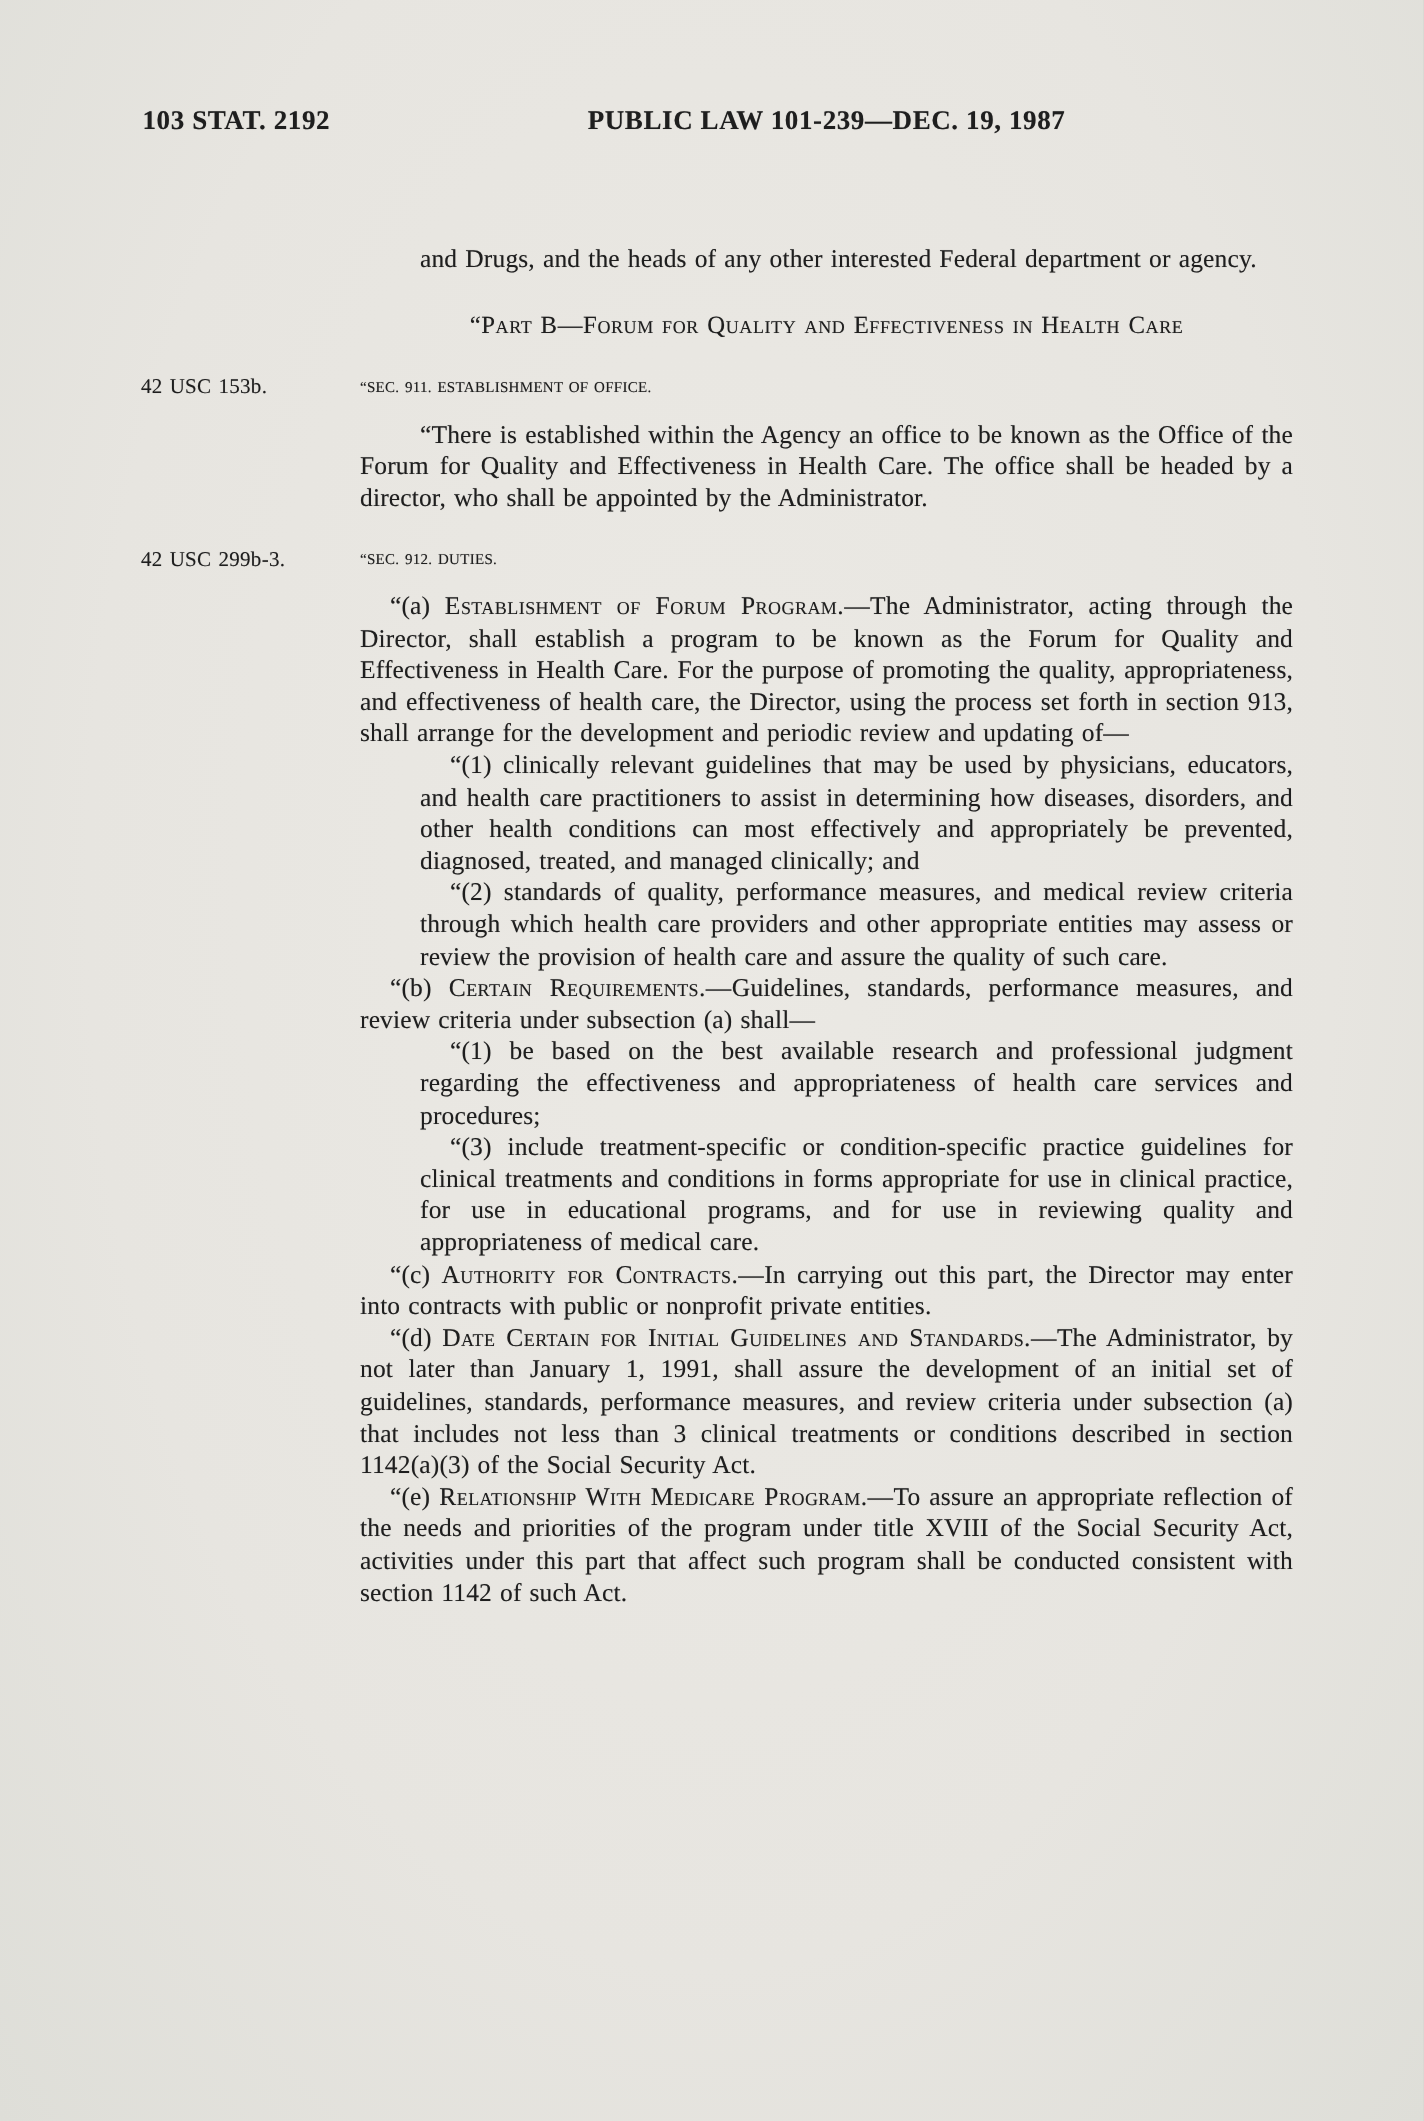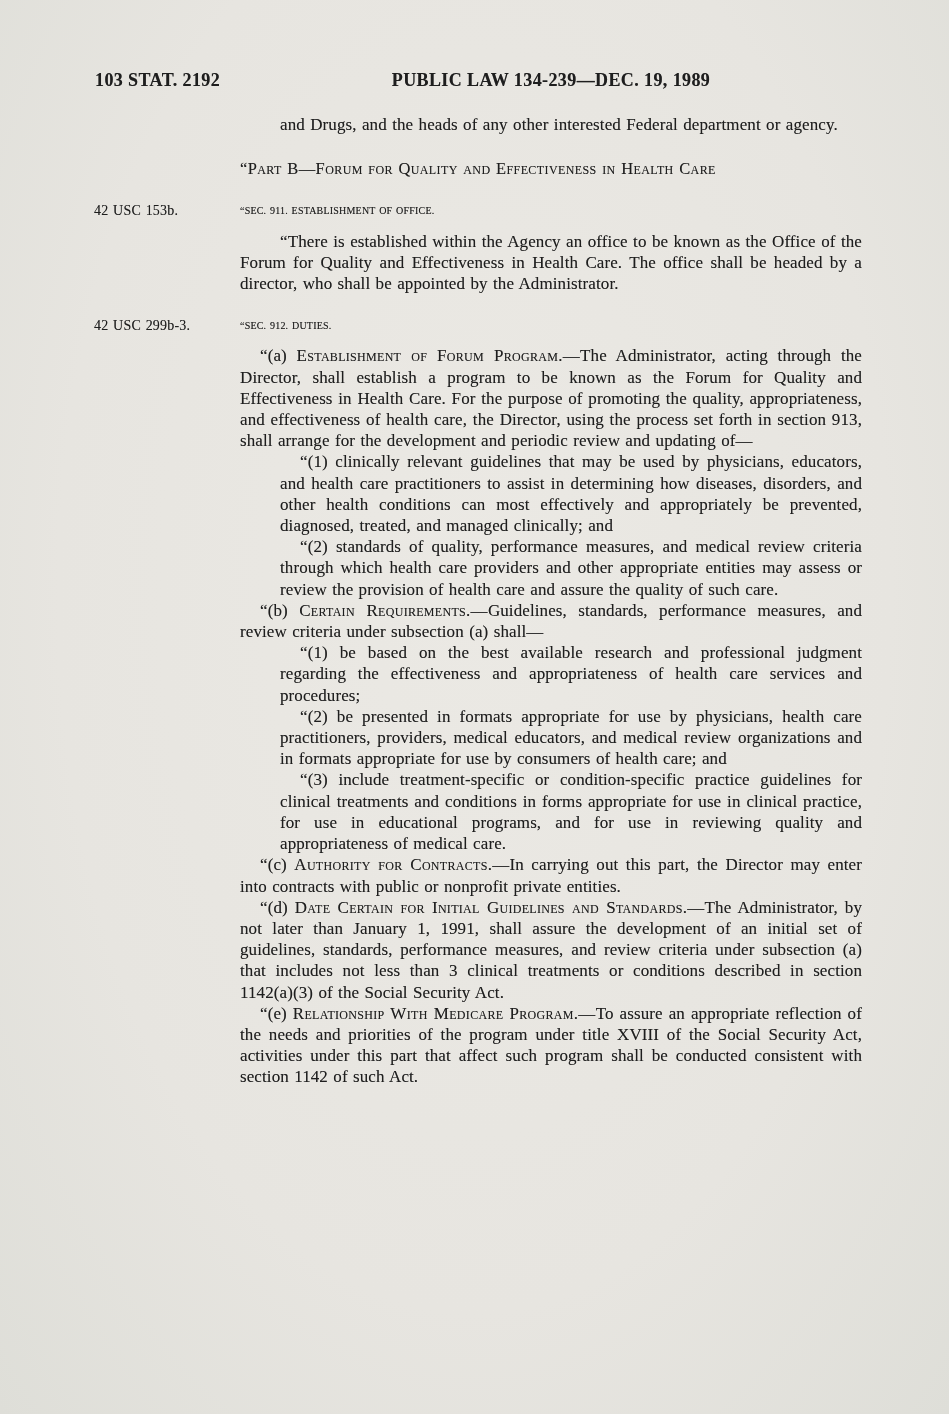--- a/index.html
+++ b/index.html
@@ -32,24 +32,24 @@
   }
   .column {
     position: absolute; left: 240px; top: 114px; width: 622px;
     font-size: 17px; line-height: 21.2px;
     word-spacing: 1px; letter-spacing: 0.1px;
   }
   .para {
     text-align: justify;
     text-shadow: 0 0 0.5px rgba(25,25,25,0.4);
   }
-  .intro { margin-left: 40px; }
+  .intro { margin-left: 40px; margin-top: 48px; }
   .part-heading {
     margin-top: 23px; margin-bottom: 21px;
-    text-align: left;
+    text-align: center;
     font-weight: normal;
     font-size: 16.5px;
     font-variant: small-caps;
     letter-spacing: 0.4px;
     text-shadow: 0 0 0.5px rgba(25,25,25,0.4);
   }
   .sec-row { position: relative; margin: 21px 0 9px 0; min-height: 20px; }
   .margin-note {
     position: absolute; left: -146px; top: 2px; width: 142px;
     font-size: 14px; line-height: 17px; text-align: left;
@@ -65,21 +65,21 @@
   .sub { margin-left: 40px; text-indent: 20px; }
   .sc { font-variant: small-caps; letter-spacing: 0.3px; }
 </style>
 </head>
 <body>
 
 <div class="page">
 
   <header class="page-header">
     <span class="stat-no">103 STAT. 2192</span>
-    <span class="law-title">PUBLIC LAW 134-239—DEC. 19, 1989</span>
+    <span class="law-title">PUBLIC LAW 101-239—DEC. 19, 1987</span>
   </header>
 
   <main class="column">
 
     <p class="para intro">and Drugs, and the heads of any other interested Federal department or agency.</p>
 
     <h2 class="part-heading">“Part B—Forum for Quality and Effectiveness in Health Care</h2>
 
     <div class="sec-row">
       <span class="margin-note">42 USC 153b.</span>
@@ -96,21 +96,20 @@
     <p class="para indent20"><span>“(a) </span><span class="sc">Establishment of Forum Program.—</span><span>The Administrator, acting through the Director, shall establish a program to be known as the Forum for Quality and Effectiveness in Health Care. For the purpose of promoting the quality, appropriateness, and effectiveness of health care, the Director, using the process set forth in section 913, shall arrange for the development and periodic review and updating of—</span></p>
 
     <p class="para sub">“(1) clinically relevant guidelines that may be used by physicians, educators, and health care practitioners to assist in determining how diseases, disorders, and other health conditions can most effectively and appropriately be prevented, diagnosed, treated, and managed clinically; and</p>
 
     <p class="para sub">“(2) standards of quality, performance measures, and medical review criteria through which health care providers and other appropriate entities may assess or review the provision of health care and assure the quality of such care.</p>
 
     <p class="para indent20"><span>“(b) </span><span class="sc">Certain Requirements.—</span><span>Guidelines, standards, performance measures, and review criteria under subsection (a) shall—</span></p>
 
     <p class="para sub">“(1) be based on the best available research and professional judgment regarding the effectiveness and appropriateness of health care services and procedures;</p>
 
-    <p class="para sub">“(2) be presented in formats appropriate for use by physicians, health care practitioners, providers, medical educators, and medical review organizations and in formats appropriate for use by consumers of health care; and</p>
 
     <p class="para sub">“(3) include treatment-specific or condition-specific practice guidelines for clinical treatments and conditions in forms appropriate for use in clinical practice, for use in educational programs, and for use in reviewing quality and appropriateness of medical care.</p>
 
     <p class="para indent20"><span>“(c) </span><span class="sc">Authority for Contracts.—</span><span>In carrying out this part, the Director may enter into contracts with public or nonprofit private entities.</span></p>
 
     <p class="para indent20"><span>“(d) </span><span class="sc">Date Certain for Initial Guidelines and Standards.—</span><span>The Administrator, by not later than January 1, 1991, shall assure the development of an initial set of guidelines, standards, performance measures, and review criteria under subsection (a) that includes not less than 3 clinical treatments or conditions described in section 1142(a)(3) of the Social Security Act.</span></p>
 
     <p class="para indent20"><span>“(e) </span><span class="sc">Relationship With Medicare Program.—</span><span>To assure an appropriate reflection of the needs and priorities of the program under title XVIII of the Social Security Act, activities under this part that affect such program shall be conducted consistent with section 1142 of such Act.</span></p>
 
   </main>

